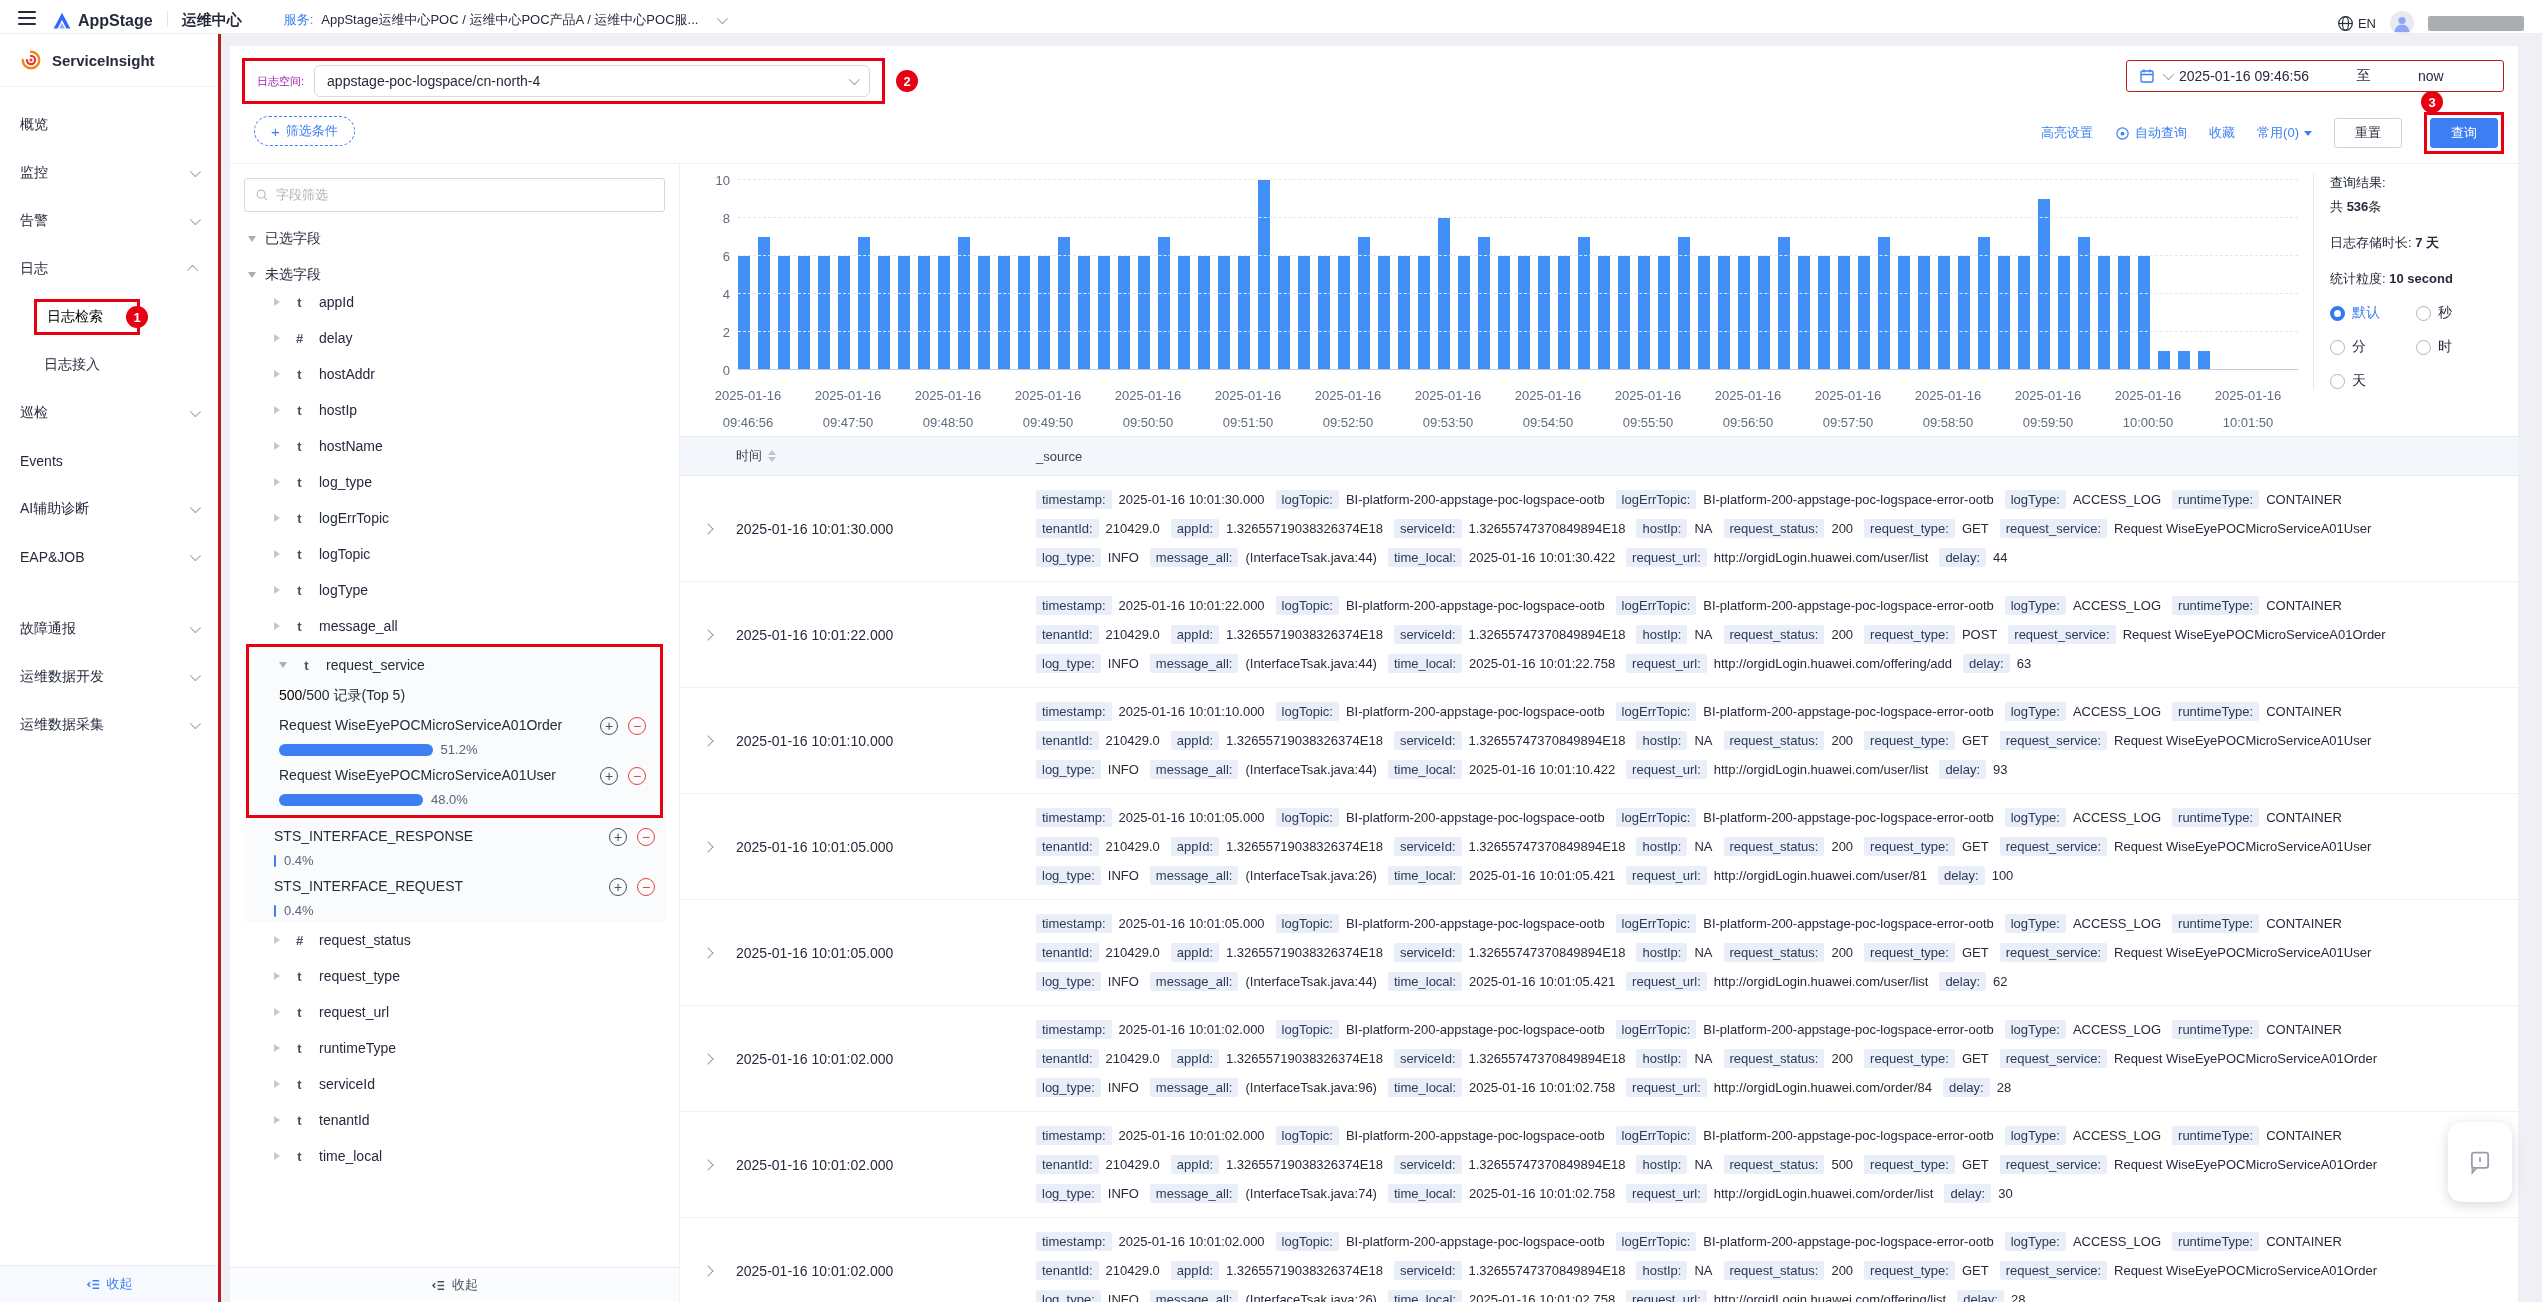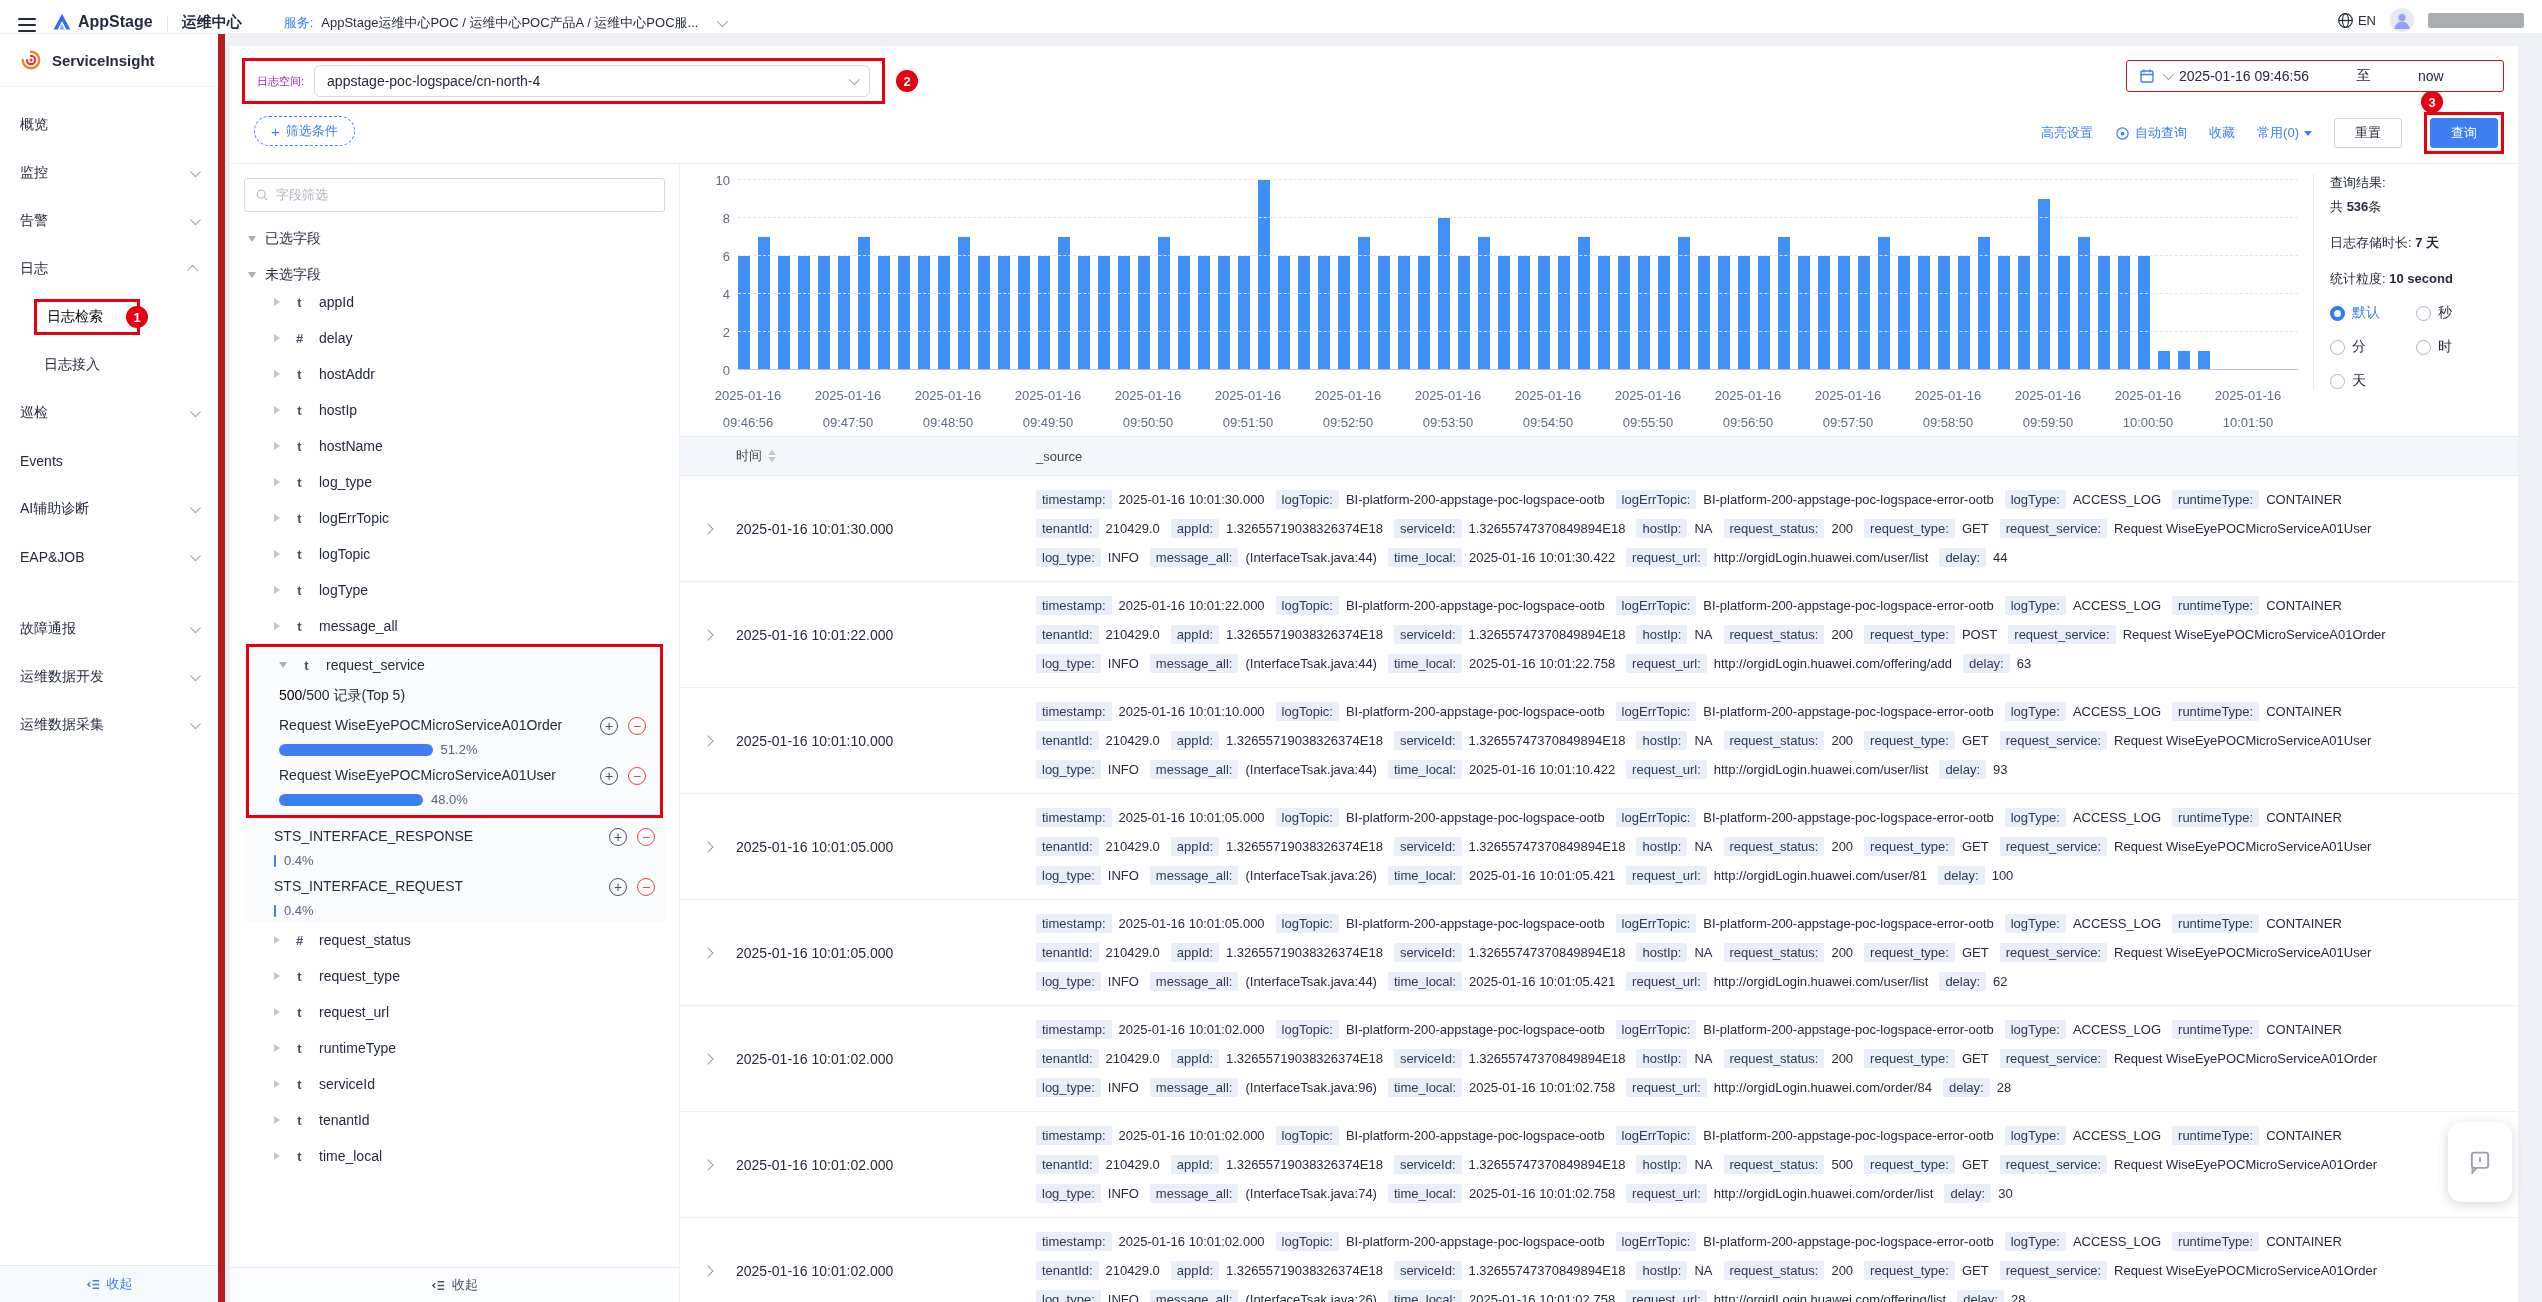--- a/index.html
+++ b/index.html
@@ -1,38 +1,38 @@
 <!DOCTYPE html>
 <html><head>
 <meta charset="utf-8">
 <style>
   html,body{margin:0;padding:0;background:#dfe3ea;}
   .screen{position:relative;width:2542px;height:1302px;background:#eef0f5;overflow:hidden;
           font-family:"Liberation Sans","DejaVu Sans",sans-serif;color:#252b3a;font-size:14px;}
   
-  .topbar{position:absolute;top:0;left:0;right:0;height:34px;background:#fff;display:flex;align-items:flex-end;
-          padding:1px 18px;box-sizing:border-box;z-index:30;border-bottom:1px solid #eceff4;}
+  .topbar{position:absolute;top:0;left:0;right:0;height:34px;background:#fff;display:flex;align-items:flex-start;
+          padding:11px 18px;box-sizing:border-box;z-index:30;border-bottom:1px solid #eceff4;}
   .hamburger{width:18px;height:14px;display:flex;flex-direction:column;justify-content:space-between;cursor:pointer;}
   .hamburger i{height:2px;background:#252b3a;border-radius:1px;}
   .brand{display:flex;align-items:center;gap:6px;margin-left:16px;font-weight:bold;font-size:16px;}
   .vdiv{width:1px;height:16px;background:#e0e3e9;margin:0 14px;}
   .module{font-weight:bold;font-size:15px;}
   .svc{display:flex;align-items:center;gap:8px;margin-left:42px;font-size:13px;}
   .svc .lab{color:#3b82f6;}
   .svc .val{color:#252b3a;}
   .top-right{margin-left:auto;display:flex;align-items:center;gap:14px;}
   .lang{display:flex;align-items:center;gap:4px;font-size:13px;}
   .redacted{width:96px;height:15px;background:#9aa0a6;border-radius:2px;opacity:.85;}
   
   .cv{display:inline-block;width:7px;height:7px;border-right:1.5px solid #9aa0ab;border-bottom:1.5px solid #9aa0ab;}
   .cv-down{transform:rotate(45deg) translateY(-2px);}
   .cv-up{transform:rotate(-135deg) translateY(-2px);}
   .cv-right{transform:rotate(-45deg);}
   
-  .sidebar{position:absolute;top:34px;left:0;width:218px;bottom:0;background:#fff;border-right:7px solid #b91c1c;z-index:20;}
+  .sidebar{position:absolute;top:34px;left:0;width:218px;bottom:0;background:#fff;border-right:3px solid #b91c1c;z-index:20;}
   .side-logo{height:52px;display:flex;align-items:center;gap:10px;padding-left:20px;border-bottom:1px solid #f0f2f6;
              font-weight:bold;font-size:15px;}
   .sb-menu{padding-top:14px;}
   .sb-item{height:48px;display:flex;align-items:center;padding:0 20px;font-size:14px;position:relative;cursor:pointer;}
   .sb-item.child{padding-left:44px;}
   .sb-item.gap{margin-top:24px;}
   .sb-item .cv{margin-left:auto;}
   .blue{color:#000000;}
   .annot-inline{border:3px solid #e60012;padding:6px 34px 6px 10px;position:relative;margin-left:-10px;display:inline-block;}
   .step-badge{position:absolute;width:22px;height:22px;border-radius:50%;background:#e60012;color:#fff;font-size:13px;

